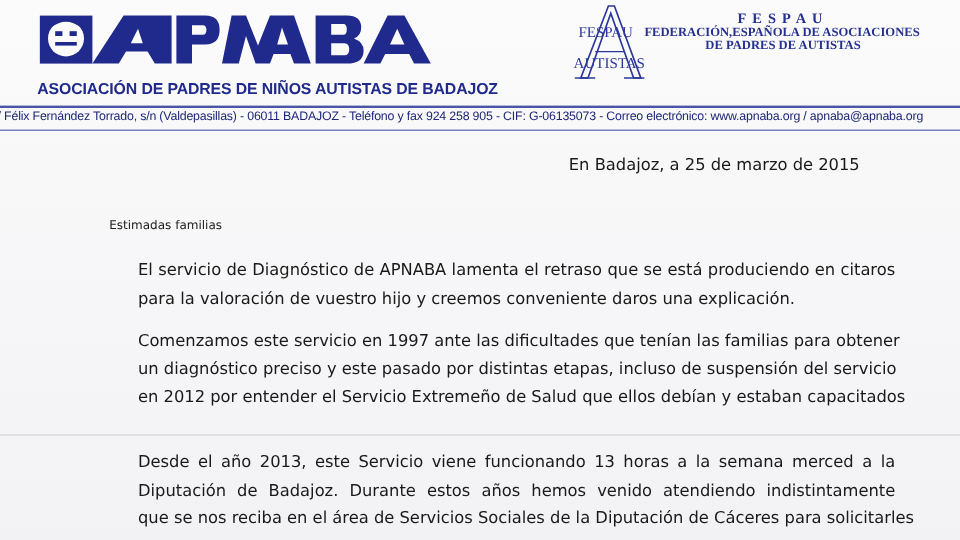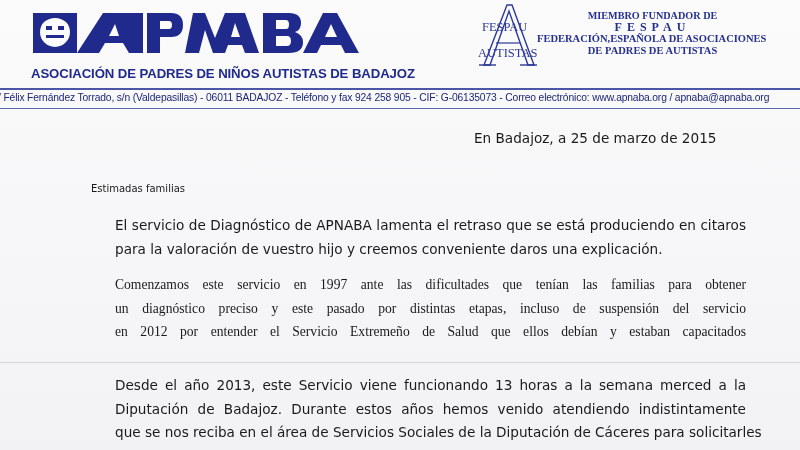--- a/index.html
+++ b/index.html
@@ -65,21 +65,21 @@
       position: absolute; left: 91px; width: 631px;
       font-family: "DejaVu Sans", sans-serif; font-size: 13.6px; color: #1a1a1a;
       line-height: 23.5px;
       margin-left: 24px;
     }
     .para .ln {
       display: block; white-space: nowrap; text-align: justify; text-align-last: justify;
     }
     .para .ln.last { text-align-last: left; }
     .p1 { top: 214px; }
-    .p2 { top: 273px; font-family: Liberation Serif, serif; }
+    .p2 { top: 273px; }
     .p3 { top: 374px; }
     .fold {
       position: absolute; left: 0; top: 362px; width: 800px; height: 1px;
       background: rgba(120,120,130,0.25);
     }
   </style>
 </head>
 <body>
 
 <div class="page">
@@ -115,21 +115,20 @@
       <polygon points="31,2 36,2 58,62 52,62 33,8 14,62 8,62" fill="none" stroke="#2b3899" stroke-width="1.4"></polygon>
       <line x1="20" y1="40" x2="44" y2="40" stroke="#2b3899" stroke-width="1.2"></line>
       <line x1="3" y1="62" x2="20" y2="62" stroke="#2b3899" stroke-width="1.4"></line>
       <line x1="44" y1="62" x2="61" y2="62" stroke="#2b3899" stroke-width="1.4"></line>
     </svg>
     <span class="txt-top">FESPAU</span>
     <span class="txt-bot">AUTISTAS</span>
   </div>
 
   <div class="member-block">
-    <div class="l1">MIEMBRO FUNDADOR DE</div>
     <div class="l2">FESPAU</div>
     <div class="l3">FEDERACIÓN,ESPAÑOLA DE ASOCIACIONES</div>
     <div class="l4">DE PADRES DE AUTISTAS</div>
   </div>
 
   <div class="rule top"></div>
   <div class="contact-line">/ Félix Fernández Torrado, s/n (Valdepasillas) - 06011 BADAJOZ - Teléfono y fax  924 258 905 - CIF: G-06135073 - Correo electrónico: www.apnaba.org  /  apnaba@apnaba.org</div>
   <div class="rule bottom"></div>
 
   <div class="date">En Badajoz, a 25 de marzo de 2015</div>

